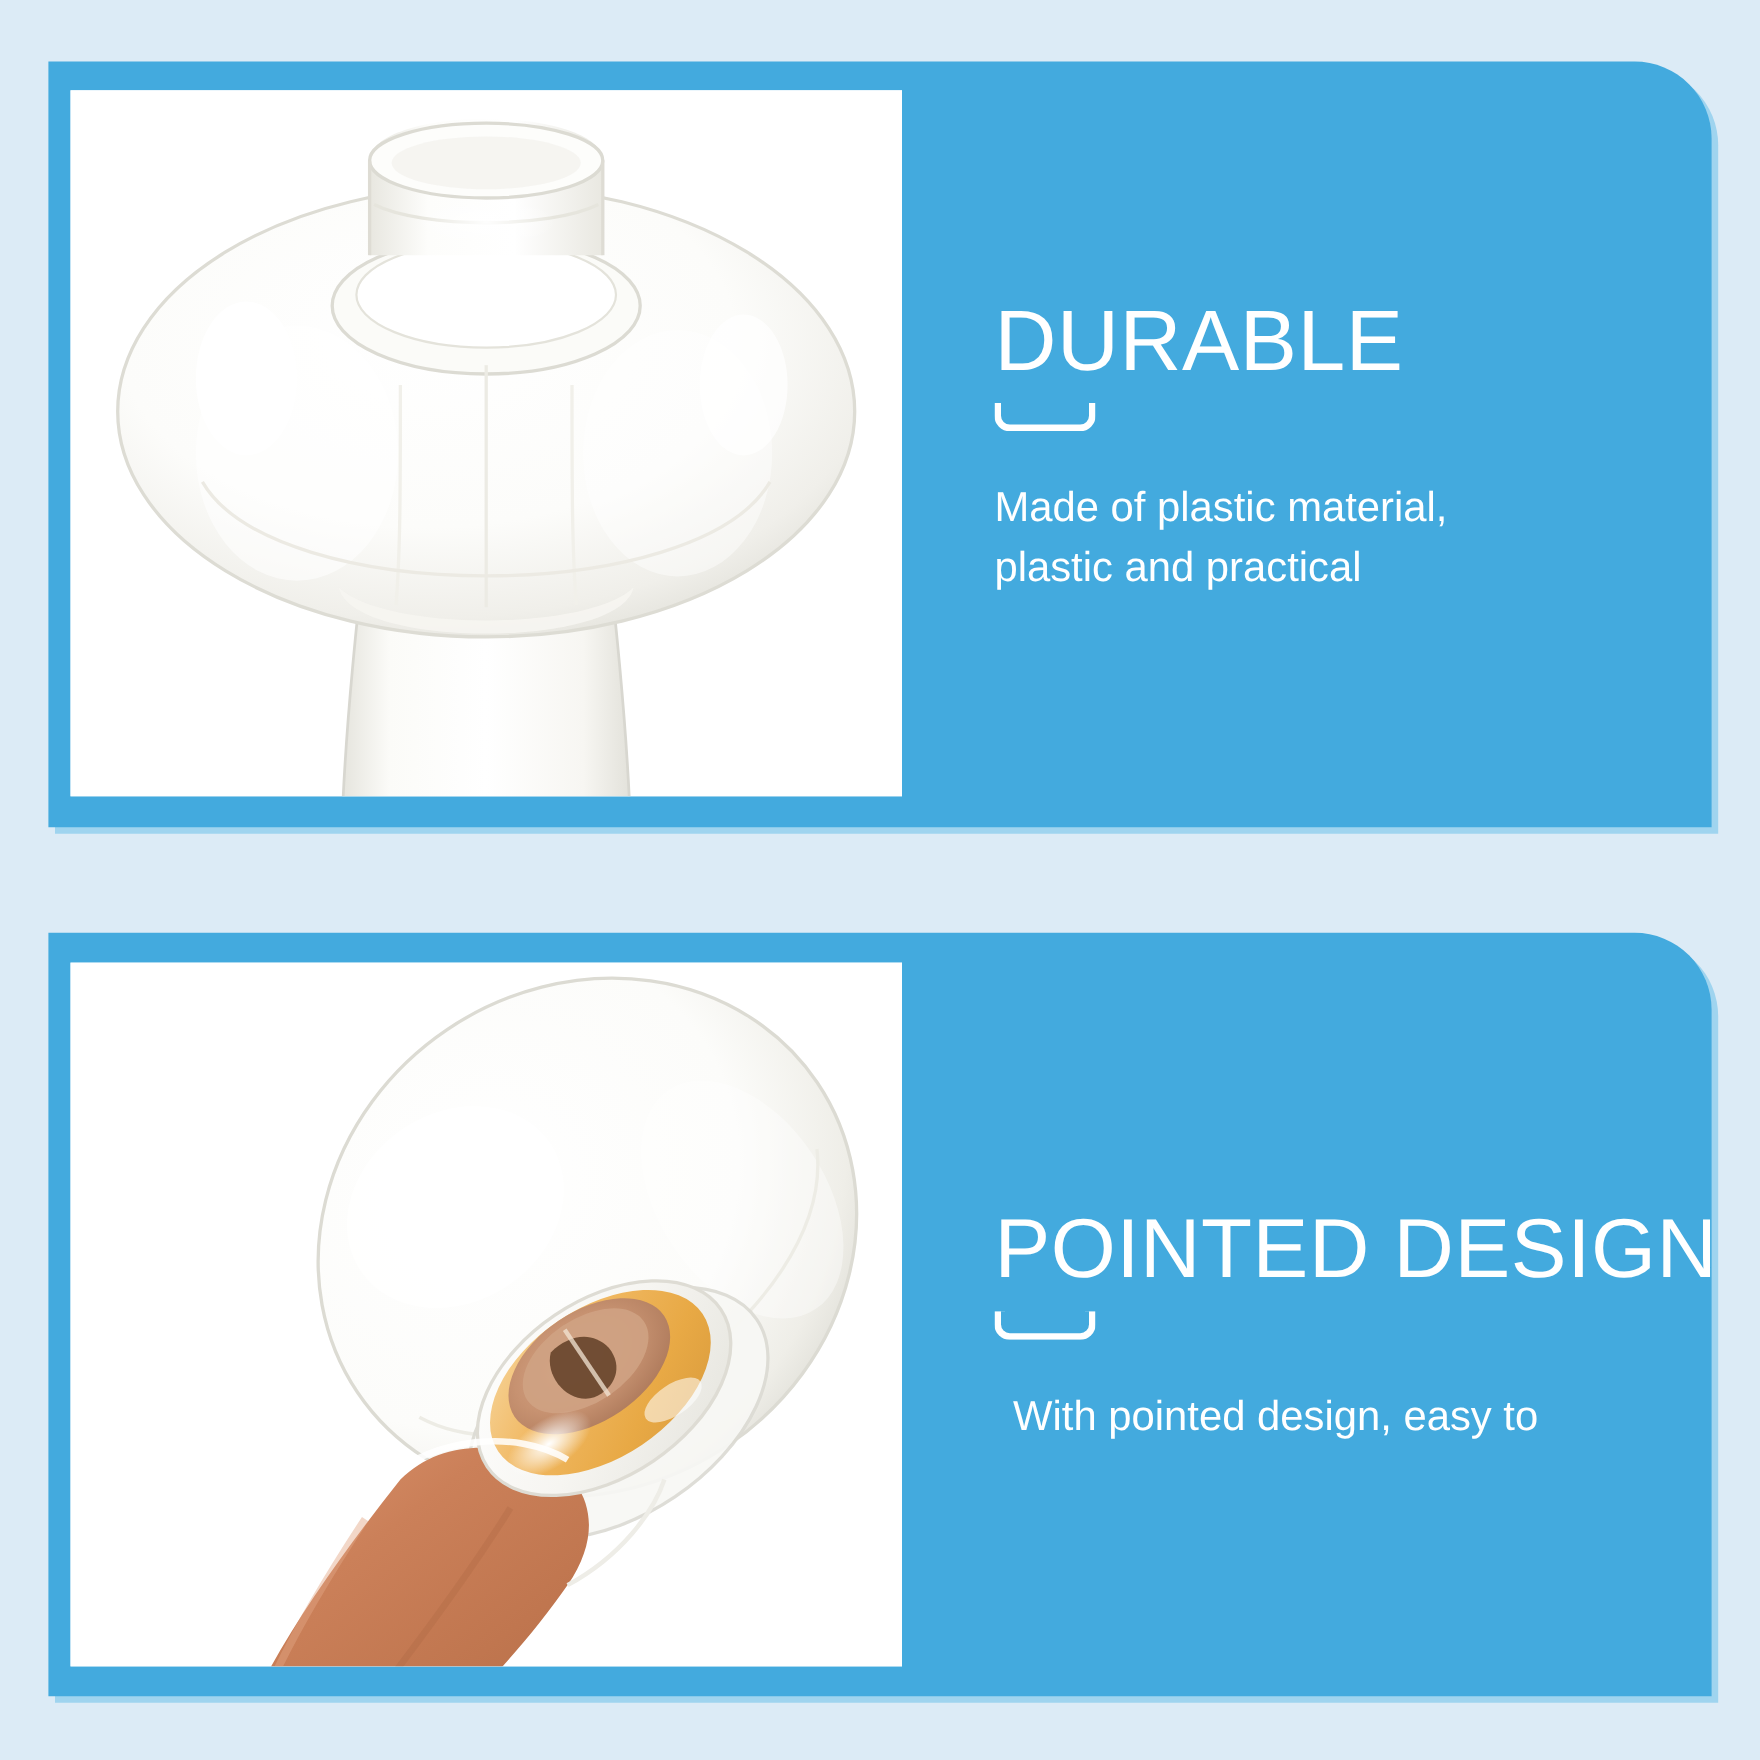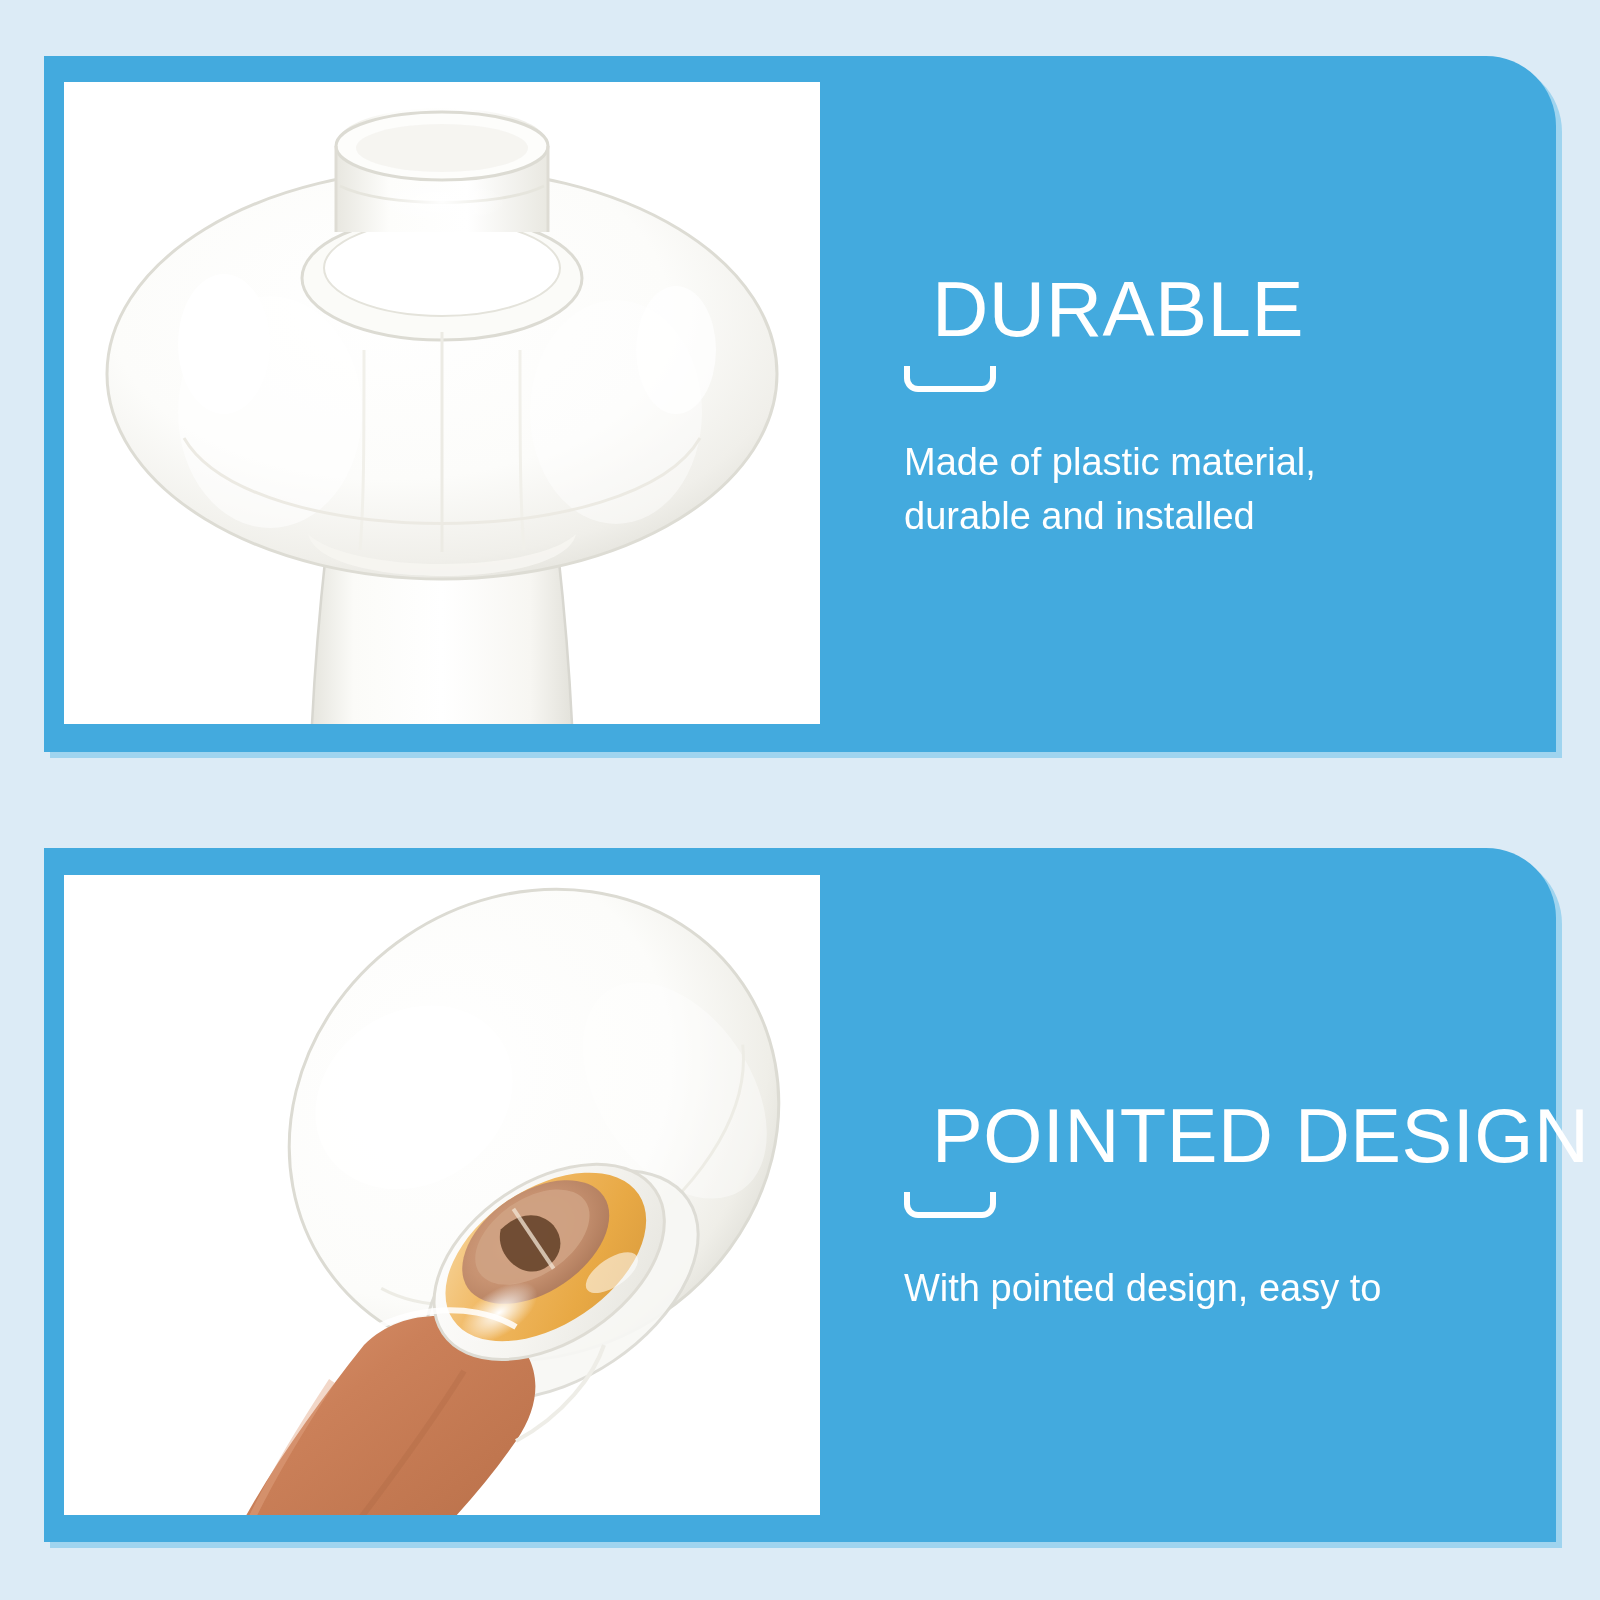--- a/index.html
+++ b/index.html
@@ -68,21 +68,20 @@
   .card-1 .copy { padding-top:6px; }
   .card-2 .copy { padding-top:24px;justify-content:center; }
 
   .headline {
     color:#ffffff;
     font-size:78px;
     font-weight:300;
     letter-spacing:0.5px;
     line-height:1.0;
     white-space:nowrap;
-    margin-left:28px;
   }
   .card-2 .headline { font-size:76px; }
 
   
   .rule {
     width:92px;
     height:26px;
     margin-top:18px;
     margin-bottom:44px;
     border:6px solid #ffffff;
@@ -91,21 +90,21 @@
     border-bottom-right-radius:14px;
   }
 
   .body-copy {
     color:#ffffff;
     font-size:38px;
     font-weight:400;
     line-height:1.42;
     max-width:640px;
   }
-  .card-2 .body-copy { max-width:660px; }
+  .card-2 .body-copy { max-width:660px;margin-left:17px; }
 
   .line { display:block; }
 </style>
 </head>
 <body>
 
 <div class="page">
 
   <section class="card card-1">
     <div class="card-inner">
@@ -173,21 +172,21 @@
             <path d="M120 356 C186 470 570 470 636 356" fill="none" stroke="#eceae3" stroke-width="3"></path>
           </svg>
         </div>
       </div>
 
       <div class="copy">
         <h2 class="headline">DURABLE</h2>
         <div class="rule"></div>
         <p class="body-copy">
           <span class="line">Made of plastic material,</span>
-          <span class="line">durable and installed</span>
+          <span class="line">plastic and practical</span>
         </p>
       </div>
 
     </div>
   </section>
 
   <section class="card card-2">
     <div class="card-inner">
 
       <div class="photo">

